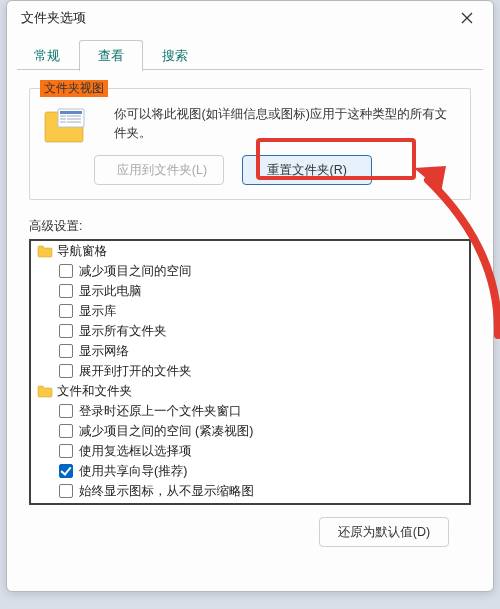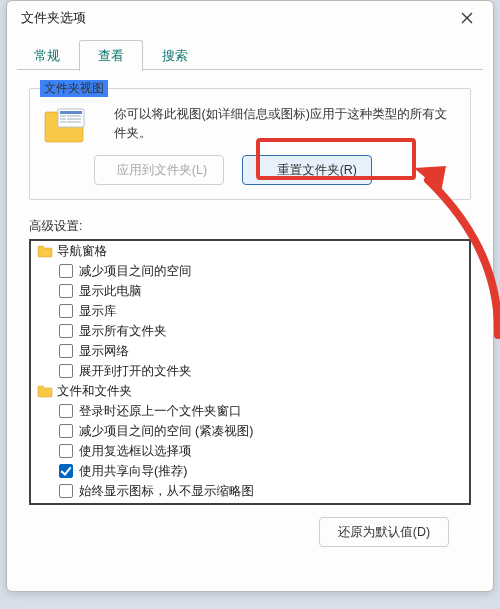--- a/index.html
+++ b/index.html
@@ -16,31 +16,31 @@
   .tabs { display: flex; padding: 0 8px; margin-top: 4px; position: relative; }
   .tab {
     padding: 6px 18px; font-size: 13px; color: #0f766e; cursor: pointer;
     border: 1px solid transparent; border-bottom: none; position: relative; top: 1px;
     background: transparent;
   }
   .tab.active { border-color: #c9c9c9; background: #fdfdfd; border-radius: 3px 3px 0 0; z-index: 2; }
   .tab-border { position: absolute; left: 10px; right: 10px; bottom: 0; height: 1px; background: #c9c9c9; }
   .content { padding: 18px 22px 14px; }
   .groupbox { border: 1px solid #d6d6d6; border-radius: 2px; padding: 16px 12px 14px; position: relative; margin-bottom: 18px; }
-  .groupbox .legend { position: absolute; top: -9px; left: 10px; background: #3b82f6; padding: 0 4px; font-size: 12px; color: #333; }
+  .groupbox .legend { position: absolute; top: -9px; left: 10px; background: #f97316; padding: 0 4px; font-size: 12px; color: #333; }
   .group-inner { display: flex; gap: 28px; }
   .folder-icon { width: 44px; height: 40px; display: flex; align-items: center; justify-content: center; flex-shrink: 0; }
   .group-text { font-size: 12.5px; color: #333; line-height: 1.5; }
   .group-buttons { display: flex; gap: 18px; margin-top: 10px; margin-left: 52px; }
   .btn {
     min-width: 130px; height: 30px; border: 1px solid #cfcfcf; background: #fdfdfd;
     font-size: 12.5px; color: #333; border-radius: 4px; cursor: pointer; padding: 0 14px;
   }
   .btn.disabled { color: #a8a8a8; cursor: default; padding-left: 20px; }
-  .btn.highlight-box { position: relative; background: #e7f1fb; border-color: #2f6fb0; text-align: right; }
+  .btn.highlight-box { position: relative; background: #e7f1fb; border-color: #2f6fb0; }
   .red-box { position: absolute; border: 4px solid #e23a2e; border-radius: 4px; pointer-events: none; }
   .adv-label { font-size: 12.5px; color: #333; margin-bottom: 4px; }
   .tree {
     border: 2px solid #404040; height: 266px; overflow: hidden; background: #fff;
     font-size: 12.5px; color: #222; padding: 0 2px;
   }
   .tree-row { display: flex; align-items: center; height: 20px; white-space: nowrap; }
   .tree-row .indent { display: inline-block; }
   .folder-sm { width: 16px; height: 14px; margin-right: 4px; display: inline-flex; }
   .chk {

